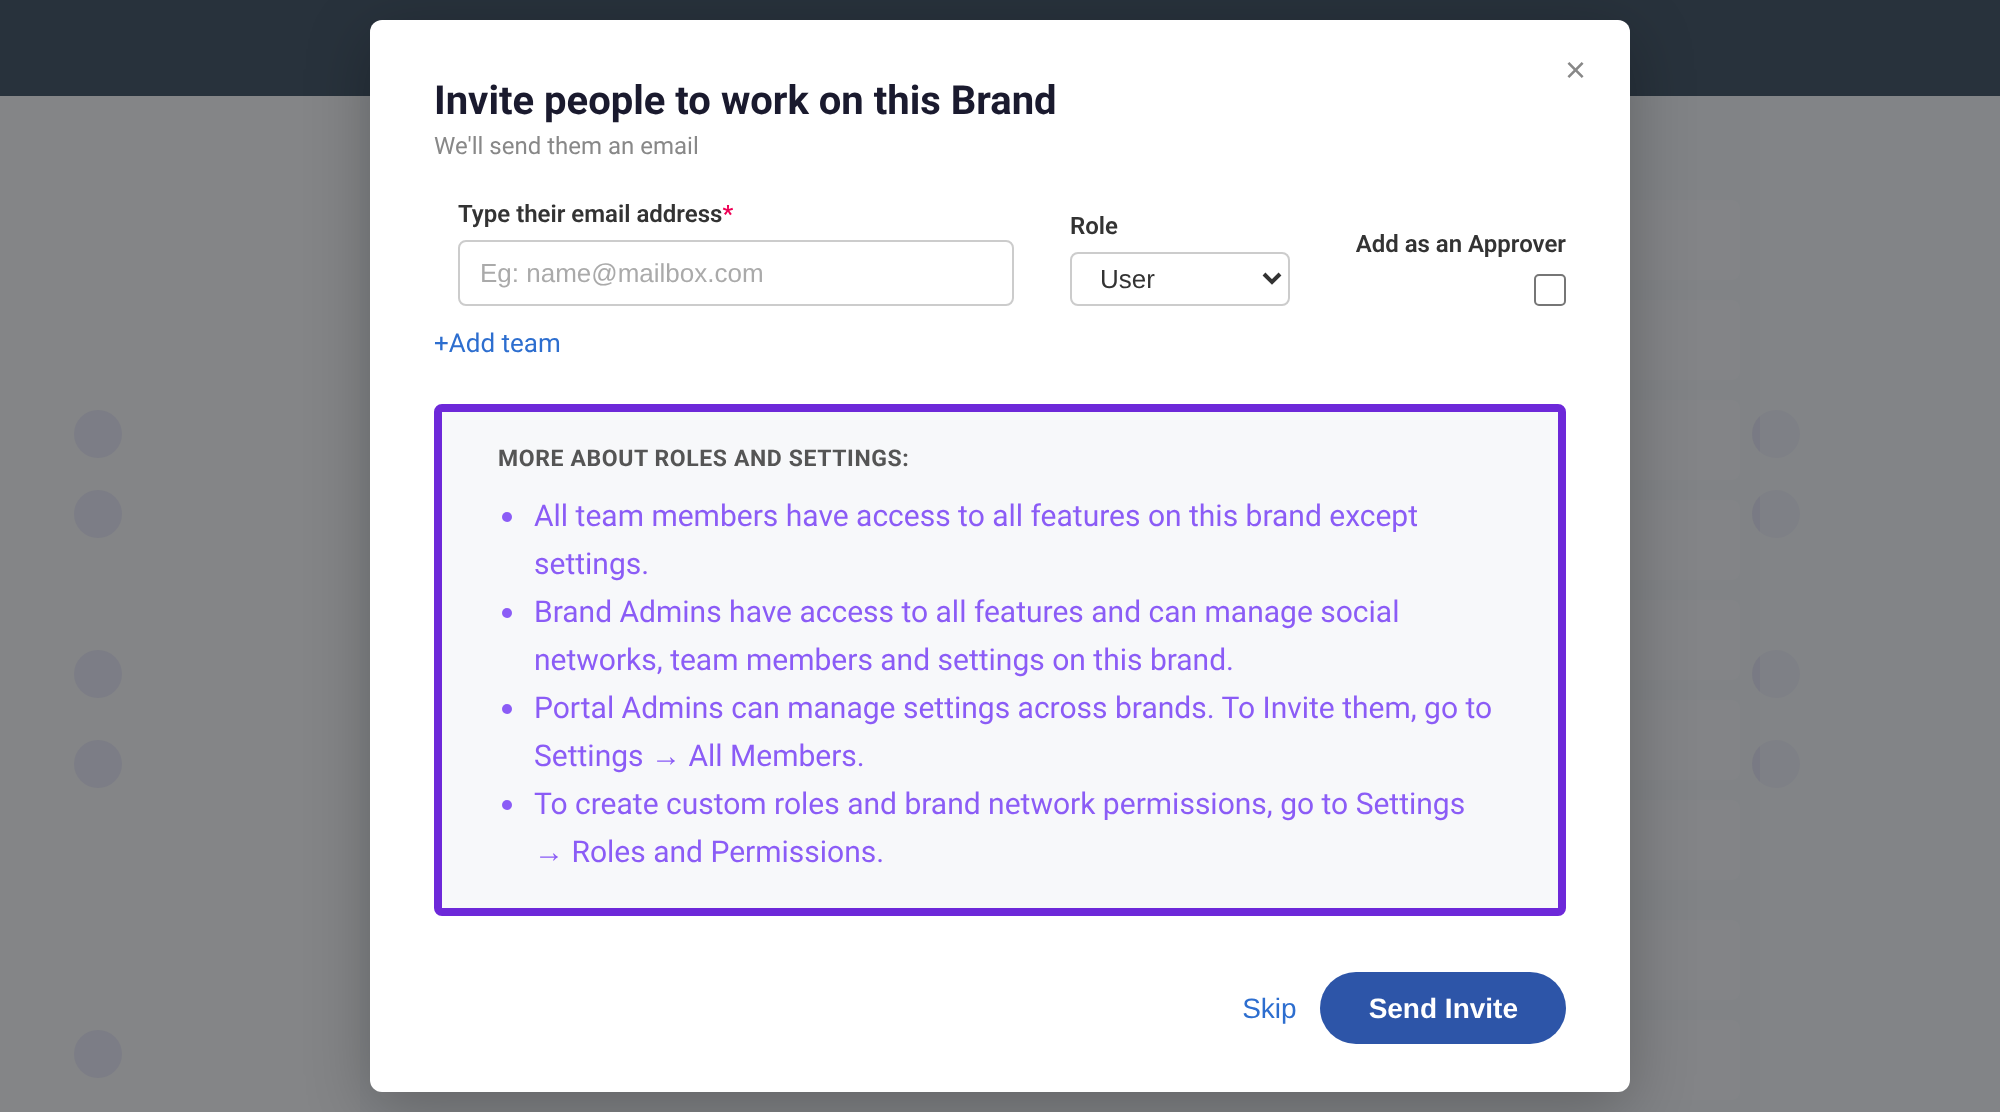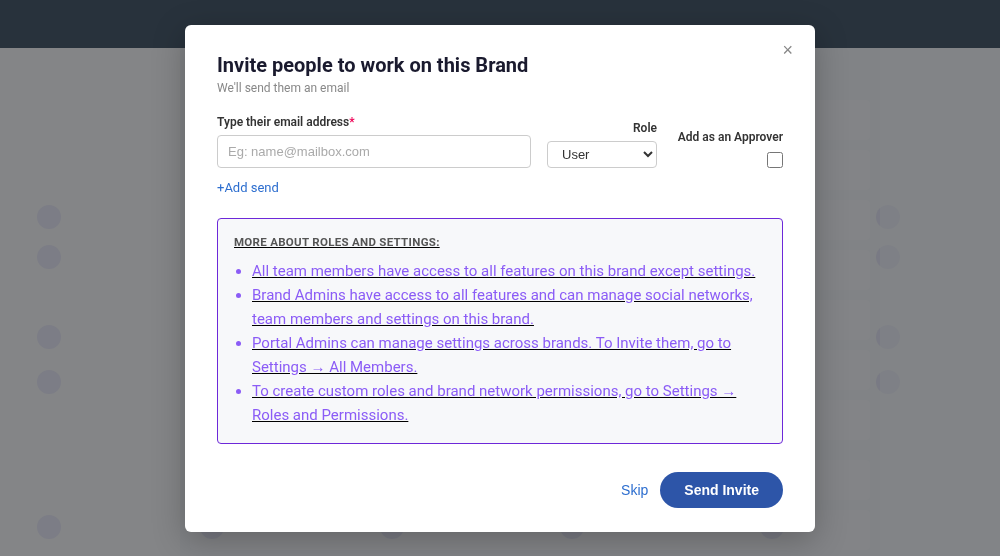--- a/index.html
+++ b/index.html
@@ -119,29 +119,29 @@
       display: flex;
       align-items: flex-end;
       gap: 16px;
       margin-top: 20px;
     }
 
     .form-group {
       display: flex;
       flex-direction: column;
       gap: 6px;
+      margin-left: 12px;
     }
 
     .form-group.email-group {
       flex: 1;
     }
 
     .form-group.role-group {
       width: 110px;
-      align-items: flex-end;
     }
 
     .form-group.channel-group {
       width: 140px;
     }
 
     .form-group.approver-group {
       width: 110px;
       align-items: flex-end;
     }
@@ -203,24 +203,23 @@
       color: #2d6ecf;
       cursor: pointer;
       display: inline-block;
       text-decoration: none;
     }
 
     
     .info-box {
       margin-top: 22px;
       background: #f7f8fa;
-      border: 1px solid #6d28d9;
-      border-radius: 4px;
-      padding: 16px 16px;
-      text-decoration: underline;
+      border: 4px solid #6d28d9;
+      border-radius: 4px;
+      padding: 16px 28px;
     }
 
     .info-heading {
       font-size: 11.5px;
       font-weight: 700;
       color: #555;
       letter-spacing: 0.3px;
       margin-bottom: 10px;
     }
 
@@ -351,21 +350,21 @@
       <div class="form-group approver-group">
         <label class="form-label">Add as an Approver</label>
         <div class="approver-row">
           <input type="checkbox" class="approver-checkbox" style="">
         </div>
       </div>
 
     </div>
 
     
-    <a class="add-more">+Add send</a>
+    <a class="add-more">+Add team</a>
 
     
     <div class="info-box">
       <div class="info-heading">MORE ABOUT ROLES AND SETTINGS:</div>
       <ul class="info-list">
         <li class="info-list-item">All team members have access to all features on this brand except settings.</li>
         <li class="info-list-item">Brand Admins have access to all features and can manage social networks, team members and settings on this brand.</li>
         <li class="info-list-item">Portal Admins can manage settings across brands. To Invite them, go to Settings → All Members.</li>
         <li class="info-list-item">To create custom roles and brand network permissions, go to Settings → Roles and Permissions.</li>
       </ul>

